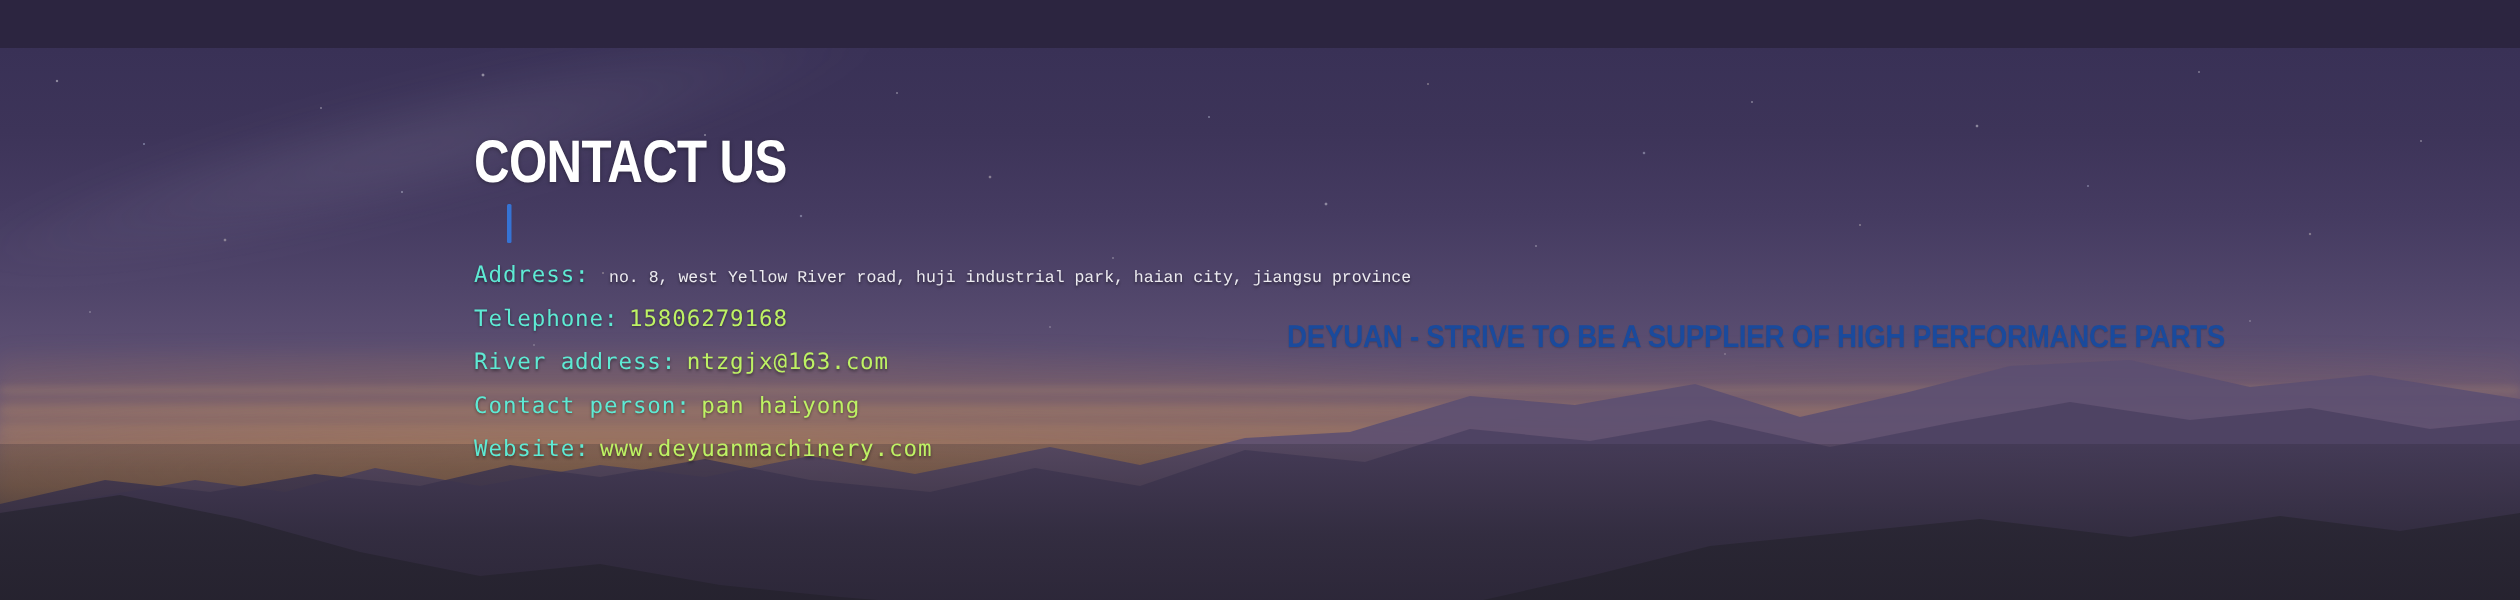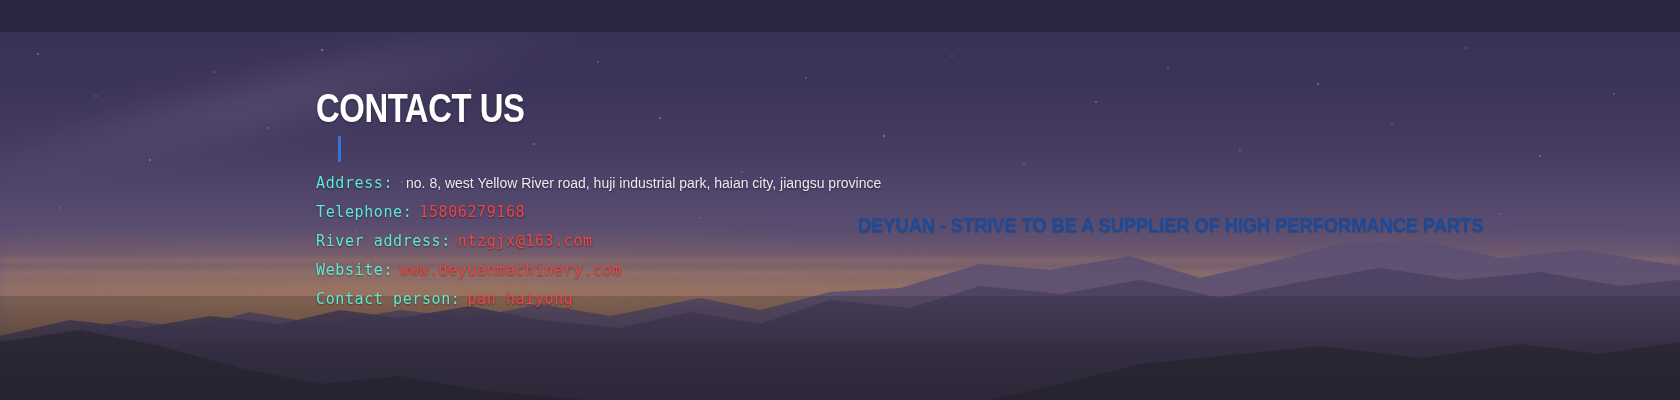--- a/index.html
+++ b/index.html
@@ -156,28 +156,28 @@
   .label {
     font-family:"DejaVu Sans Mono","Liberation Mono", monospace;
     font-size:15px;
     color:#5eead4;
     letter-spacing:0.6px;
     text-shadow:0 1px 2px rgba(0,0,0,.45);
   }
   .value {
     font-family:"DejaVu Sans Mono","Liberation Mono", monospace;
     font-size:15px;
-    color:#ef4444;
+    color:#bef264;
     letter-spacing:0.6px;
     margin-left:7px;
     text-shadow:0 1px 2px rgba(0,0,0,.45);
   }
   .value.small {
-    font-family:Liberation Sans, sans-serif;
-    font-size:14px;
+    font-family:Liberation Mono, monospace;
+    font-size:11px;
     letter-spacing:0;
     margin-left:13px;
     color:#eceaf0;
   }
 
   .tagline {
     position:absolute; left:858px; top:182px;
     font-family:"Liberation Sans Narrow","Liberation Sans", sans-serif;
     font-weight:bold;
     font-size:21px;
@@ -242,27 +242,27 @@
         <span class="value">15806279168</span>
       </div>
 
 
       <div class="detail-row">
         <span class="label">River address:</span>
         <span class="value">ntzgjx@163.com</span>
       </div>
 
       <div class="detail-row">
+        <span class="label">Contact person:</span>
+        <span class="value">pan haiyong</span>
+      </div>
+
+      <div class="detail-row">
         <span class="label">Website:</span>
         <span class="value">www.deyuanmachinery.com</span>
       </div>
 
-      <div class="detail-row">
-        <span class="label">Contact person:</span>
-        <span class="value">pan haiyong</span>
-      </div>
-
     </div>
 
     <div class="tagline">DEYUAN - STRIVE TO BE A SUPPLIER OF HIGH PERFORMANCE PARTS</div>
 
   </div>
 </div>
 
 </body></html>

